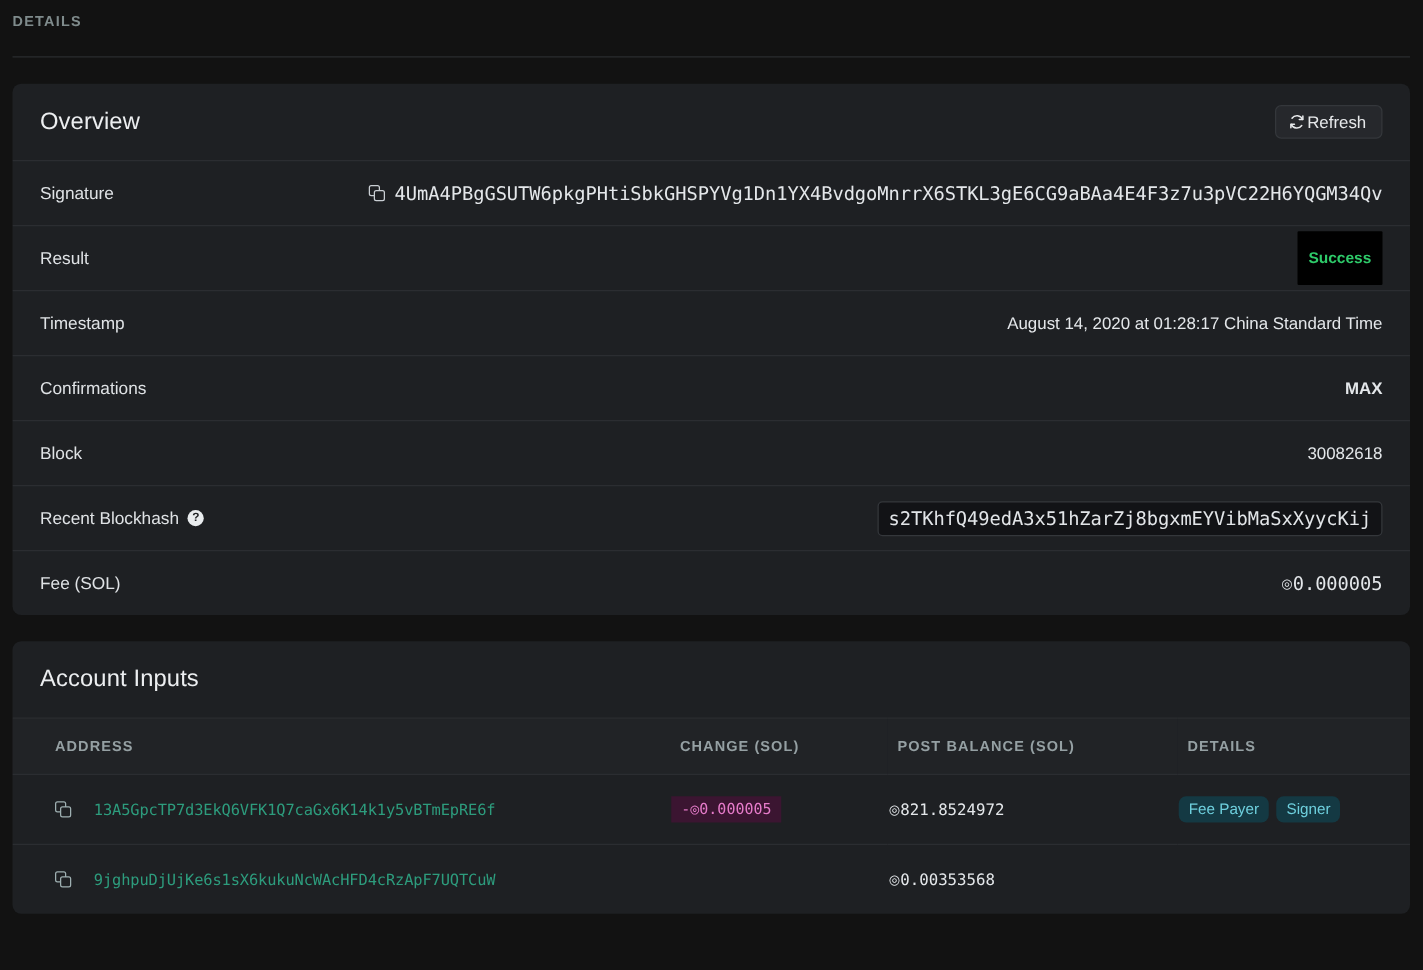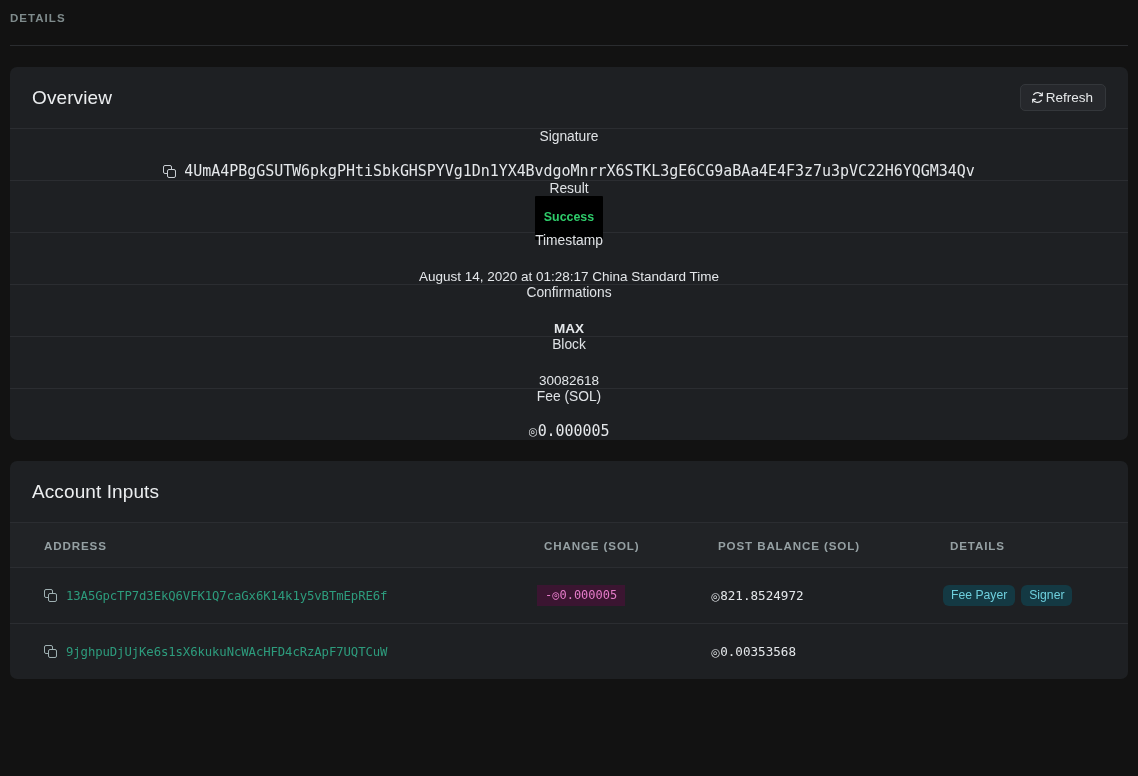--- a/index.html
+++ b/index.html
@@ -84,21 +84,20 @@
 
   
   .row {
     display: flex;
     align-items: center;
     justify-content: space-between;
     padding: 0 22px;
     height: 52px;
     border-top: 1px solid #2b2d31;
     box-sizing: border-box;
-    flex-direction: column;
   }
   .row-label {
     font-size: 13.8px;
     color: #dfe2e5;
     display: flex;
     align-items: center;
     gap: 7px;
     white-space: nowrap;
   }
   .row-value {
@@ -216,21 +215,21 @@
   table.accounts tbody td:first-child { padding-left: 34px; }
 
   .col-address { width: 492px; }
   .col-change  { width: 166px; }
   .col-post    { width: 224px; }
   .col-details { width: auto; }
 
   .addr-cell {
     display: flex;
     align-items: center;
-    gap: 9px;
+    gap: 18px;
   }
   .addr-link {
     color: #2d9c7d;
     font-family: "DejaVu Sans Mono", "Liberation Mono", monospace;
     font-size: 12.3px;
     text-decoration: none;
     cursor: pointer;
     letter-spacing: -0.1px;
   }
 
@@ -309,20 +308,29 @@
     <div class="row">
       <div class="row-label">Confirmations</div>
       <div class="row-value" style="font-weight:600;">MAX</div>
     </div>
 
     <div class="row">
       <div class="row-label">Block</div>
       <div class="row-value" style="color:#e4e7ea;">30082618</div>
     </div>
 
+    <div class="row">
+      <div class="row-label">
+        <span>Recent Blockhash</span>
+        <span class="info-icon">?</span>
+      </div>
+      <div class="row-value">
+        <span class="mono hash-chip">s2TKhfQ49edA3x51hZarZj8bgxmEYVibMaSxXyycKij</span>
+      </div>
+    </div>
 
     <div class="row">
       <div class="row-label">Fee (SOL)</div>
       <div class="row-value" style="gap:0;">
         <span class="sol-symbol mono">◎</span>
         <span class="mono">0.000005</span>
       </div>
     </div>
   </div>
 

